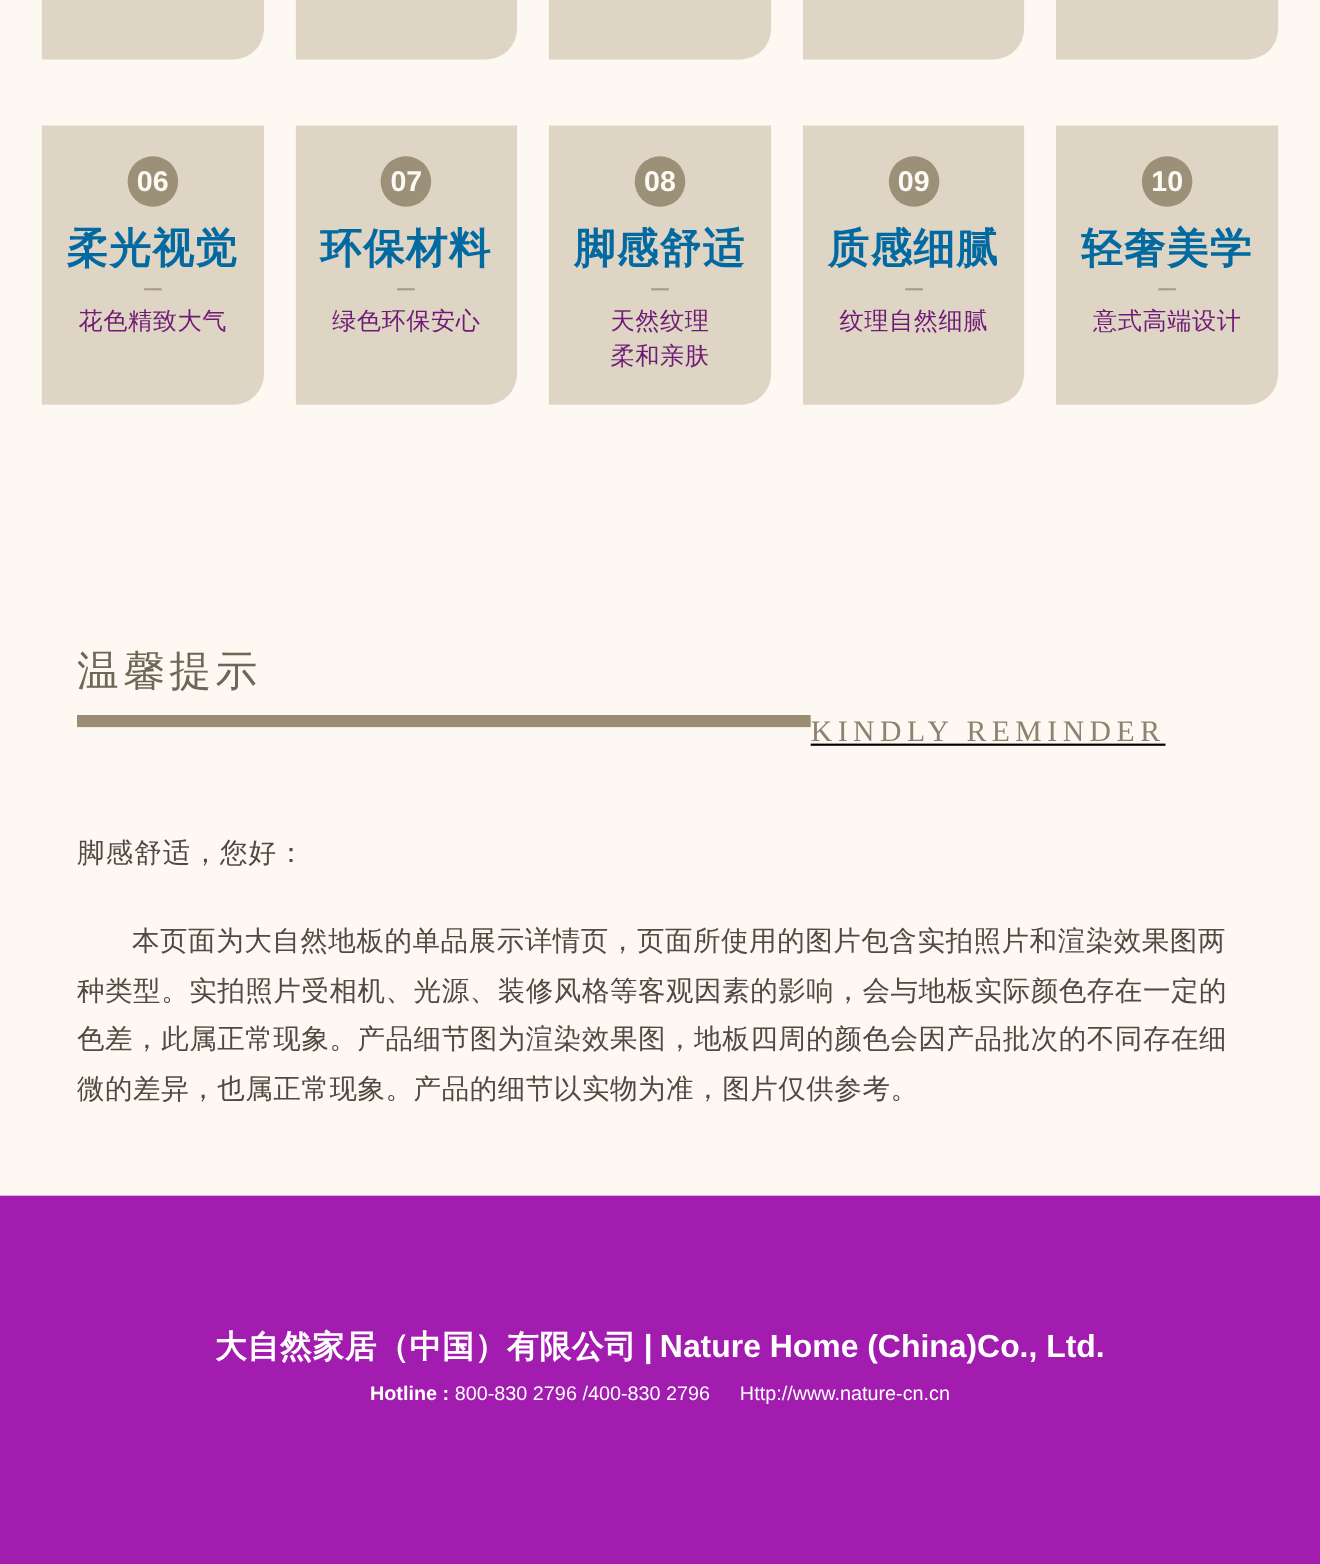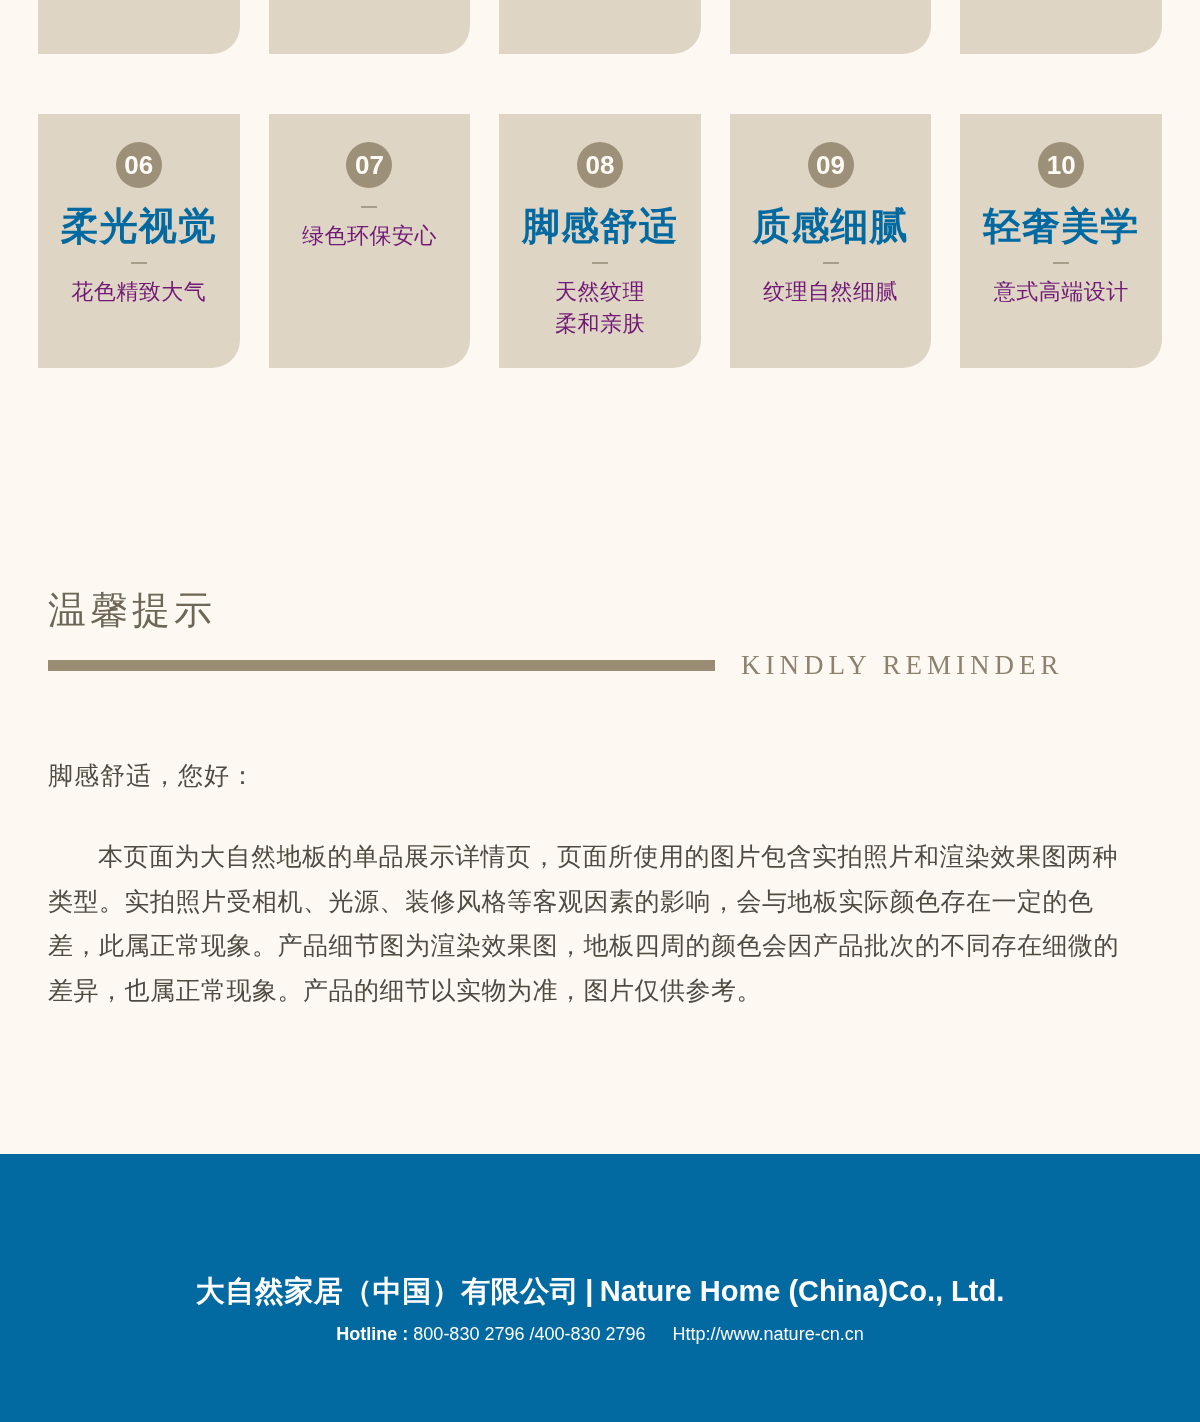--- a/index.html
+++ b/index.html
@@ -88,33 +88,33 @@
     line-height: 1.45;
     letter-spacing: 0.5px;
   }
 
   
   .reminder {
     position: absolute;
     top: 585px;
     left: 0;
     width: 1200px;
-    padding: 0 48px;
+    padding: 0 70px;
     box-sizing: border-box;
   }
   .reminder-title {
     font-size: 38px;
     color: #6e6657;
     letter-spacing: 4px;
     margin-bottom: 14px;
   }
   .reminder-bar-row {
     display: flex;
-    align-items: center;
-    gap: 26px;
+    align-items: flex-start;
+    text-decoration: underline;
   }
   .reminder-bar {
     width: 667px;
     height: 11px;
     background: #9a8d73;
   }
   .reminder-en {
     font-family: "Liberation Serif", serif;
     font-size: 27px;
     color: #8d8270;
@@ -136,22 +136,22 @@
     letter-spacing: 0.5px;
     padding-right: 10px;
   }
 
   
   .footer {
     position: absolute;
     left: 0;
     bottom: 0;
     width: 1200px;
-    height: 268px;
-    background: #0369a1;
+    height: 335px;
+    background: #a21caf;
     color: #ffffff;
   }
   .footer-inner {
     position: absolute;
     top: 118px;
     left: 0;
     width: 1200px;
     text-align: center;
   }
   .footer-line1 {
@@ -208,20 +208,21 @@
 
   <div class="feature-row bottom-row">
     <div class="card bottom">
       <div class="num-badge">06</div>
       <div class="card-title">柔光视觉</div>
       <div class="divider-dash"></div>
       <div class="card-sub">花色精致大气</div>
     </div>
     <div class="card bottom">
       <div class="num-badge">07</div>
+      <div class="card-title">环保材料</div>
       <div class="divider-dash"></div>
       <div class="card-sub">绿色环保安心</div>
     </div>
     <div class="card bottom">
       <div class="num-badge">08</div>
       <div class="card-title">脚感舒适</div>
       <div class="divider-dash"></div>
       <div class="card-sub" style="white-space:pre-line">天然纹理
 柔和亲肤</div>
     </div>

